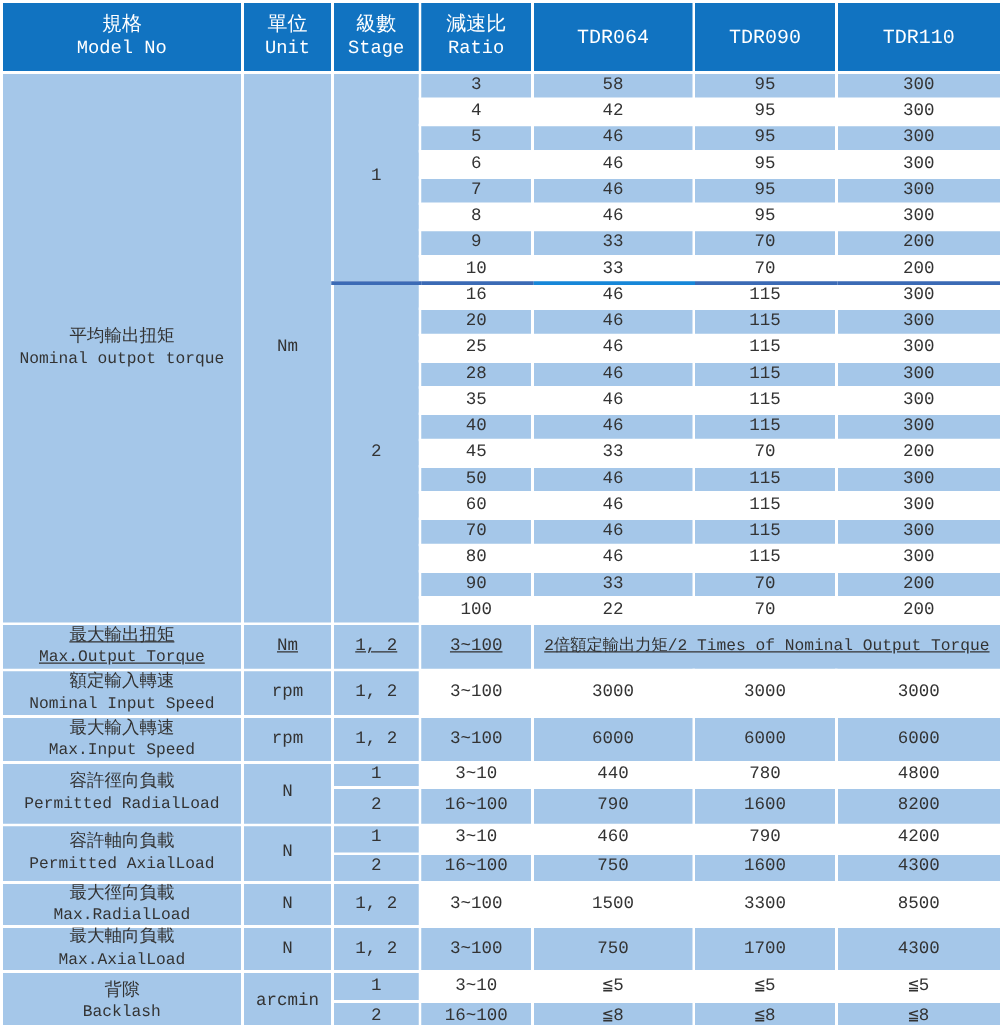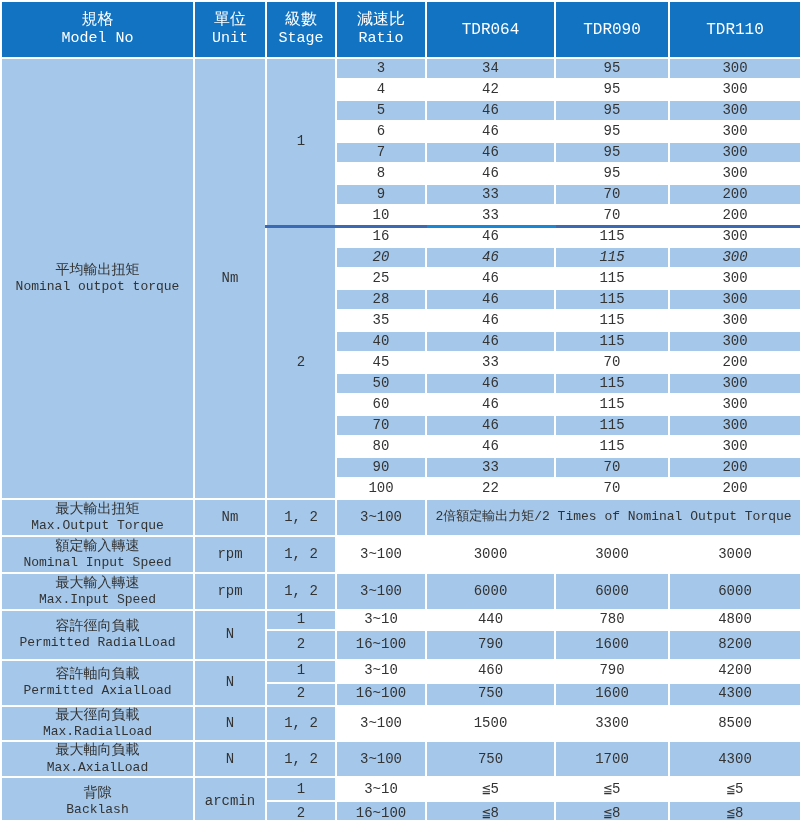--- a/index.html
+++ b/index.html
@@ -82,21 +82,21 @@
     </thead>
   <tbody>
       <tr style="height: 21px;">
         <td class="blue label-cell" rowspan="21">
           <div class="zh">平均輸出扭矩</div>
           <div class="en">Nominal outpot torque</div>
         </td>
         <td class="blue" rowspan="21">Nm</td>
         <td class="blue" rowspan="8">1</td>
         <td class="blue">3</td>
-        <td class="blue">34</td>
+        <td class="blue">58</td>
         <td class="blue">95</td>
         <td class="blue">300</td>
       </tr>
       <tr style="height: 21px;">
         <td class="white">4</td>
         <td class="white">42</td>
         <td class="white">95</td>
         <td class="white">300</td>
       </tr>
       <tr style="height: 21px;">
@@ -135,21 +135,21 @@
         <td class="white">70</td>
         <td class="white">200</td>
       </tr>
       <tr style="height: 21px;">
         <td class="blue divider-dark" rowspan="13">2</td>
         <td class="white divider-dark">16</td>
         <td class="white divider-bright">46</td>
         <td class="white divider-dark">115</td>
         <td class="white divider-dark">300</td>
       </tr>
-      <tr style="height: 21px; font-style: italic;">
+      <tr style="height: 21px;">
         <td class="blue">20</td>
         <td class="blue">46</td>
         <td class="blue">115</td>
         <td class="blue">300</td>
       </tr>
       <tr style="height: 21px; padding-left: 40px;">
         <td class="white">25</td>
         <td class="white">46</td>
         <td class="white">115</td>
         <td class="white">300</td>
@@ -207,21 +207,21 @@
         <td class="blue">33</td>
         <td class="blue">70</td>
         <td class="blue">200</td>
       </tr>
       <tr style="height: 21px;">
         <td class="white">100</td>
         <td class="white">22</td>
         <td class="white">70</td>
         <td class="white">200</td>
       </tr>
-      <tr style="height: 37px;">
+      <tr style="height: 37px; text-decoration: underline;">
         <td class="blue label-cell" rowspan="1">
           <div class="zh">最大輸出扭矩</div>
           <div class="en">Max.Output Torque</div>
         </td>
         <td class="blue" rowspan="1">Nm</td>
         <td class="blue">1, 2</td>
         <td class="blue">3~100</td>
         <td class="blue span-cell" colspan="3">2倍額定輸出力矩/2 Times of Nominal Output Torque</td>
       </tr>
       <tr style="height: 37px;">

